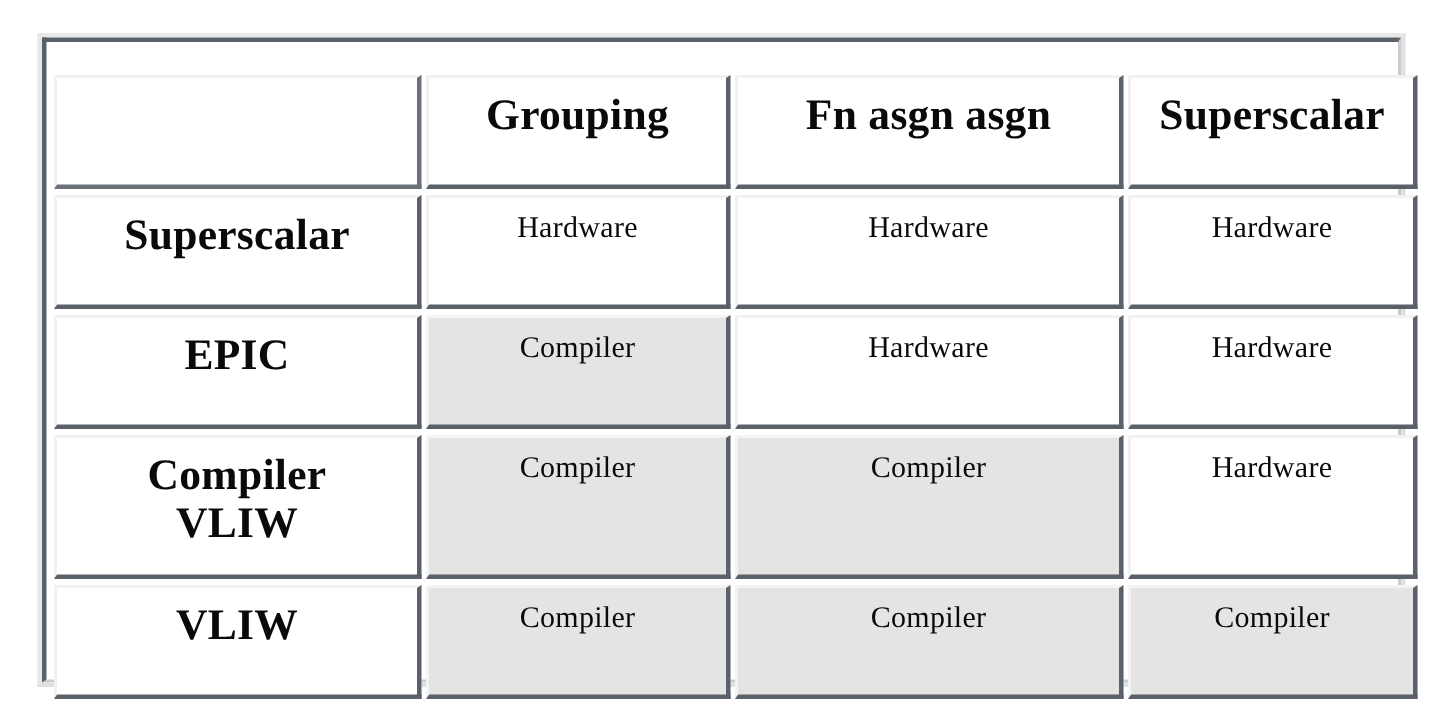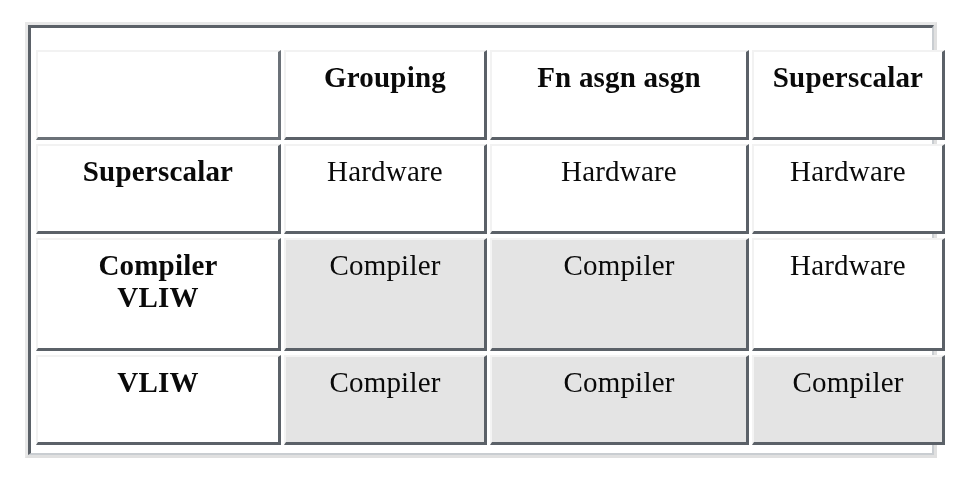--- a/index.html
+++ b/index.html
@@ -91,21 +91,21 @@
     border-bottom-color: #6b7178;
   }
 
   .t-bold {
     font-weight: bold;
     font-size: 29px;
     letter-spacing: 0.2px;
   }
   .t-plain {
     font-weight: normal;
-    font-size: 29px;
+    font-size: 20px;
     letter-spacing: 0.2px;
   }
   .t-bold .line2 { display: block; }
 
   
   col.c-corner { width: 245px; }
   col.c-group  { width: 203px; }
   col.c-fn     { width: 259px; }
   col.c-init   { width: 193px; }
 
@@ -170,20 +170,42 @@
               <span class="t-plain">Hardware</span>
             </div>
           </td>
           <td>
             <div class="cell">
               <span class="t-plain">Hardware</span>
             </div>
           </td>
         </tr>
 
+        <tr class="r-data">
+          <td>
+            <div class="cell">
+              <span class="t-bold">EPIC</span>
+            </div>
+          </td>
+          <td>
+            <div class="cell shaded">
+              <span class="t-plain">Compiler</span>
+            </div>
+          </td>
+          <td>
+            <div class="cell">
+              <span class="t-plain">Hardware</span>
+            </div>
+          </td>
+          <td>
+            <div class="cell">
+              <span class="t-plain">Hardware</span>
+            </div>
+          </td>
+        </tr>
 
         <tr class="r-tall">
           <td>
             <div class="cell">
               <span class="t-bold">
                 <span>Compiler</span>
                 <span class="line2">VLIW</span>
               </span>
             </div>
           </td>

